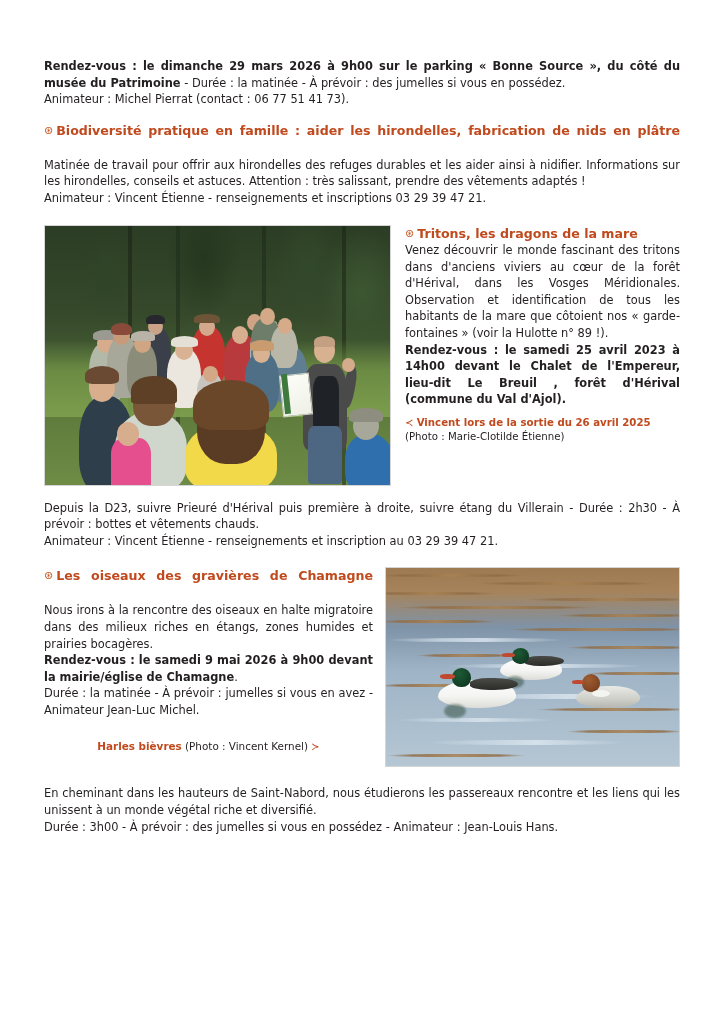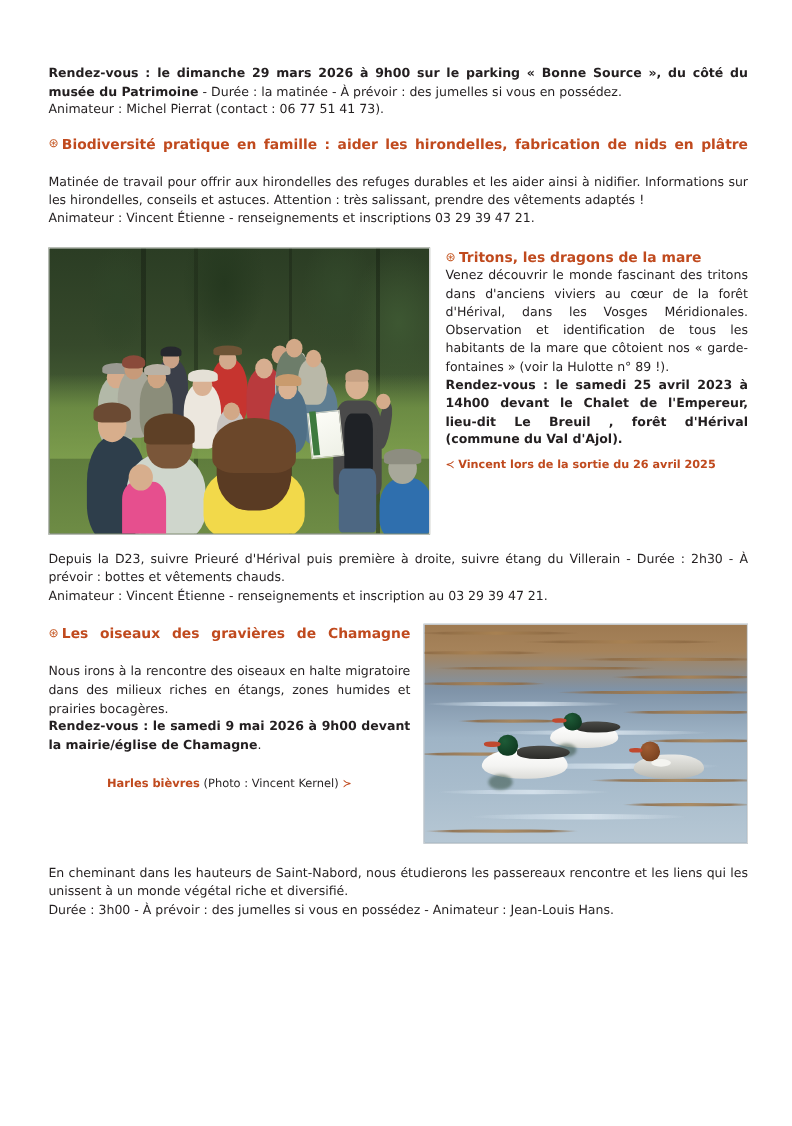--- a/index.html
+++ b/index.html
@@ -313,37 +313,39 @@
       <p class="heading"><span class="bullet">⊛</span><span>Tritons, les dragons de la mare</span></p>
       <p class="para">Venez découvrir le monde fascinant des tritons dans d'anciens viviers au cœur de la forêt d'Hérival, dans les Vosges Méridionales. Observation et identification de tous les habitants de la mare que côtoient nos « garde-fontaines » (voir la Hulotte n° 89 !).</p>
       <p class="para">
         <span class="b">Rendez-vous : le samedi 25 avril 2023 à 14h00 devant le Chalet de l'Empereur, lieu-dit Le Breuil , forêt d'Hérival (commune du Val d'Ajol).</span>
       </p>
       <div style="height:8px"></div>
       <p class="caption">
         <span class="arrow">≺</span>
         <span class="hl">Vincent lors de la sortie du 26 avril 2025</span>
       </p>
+      <p class="caption">(Photo : Marie-Clotilde Étienne)</p>
     </div>
   </div>
 
   <div class="gap-m"></div>
 
   <p class="para">Depuis la D23, suivre Prieuré d'Hérival puis première à droite, suivre étang du Villerain - Durée : 2h30 - À prévoir : bottes et vêtements chauds.</p>
   <p class="para">Animateur : Vincent Étienne -  renseignements et inscription au 03 29 39 47 21.</p>
 
   <div class="gap-l"></div>
 
   <div class="row-oiseaux">
     <div class="col-oiseaux">
       <p class="heading spread"><span class="bullet">⊛</span><span>Les oiseaux des gravières de Chamagne</span></p>
       <p class="para">Nous irons à la rencontre des oiseaux en halte migratoire dans des milieux riches en étangs, zones humides et prairies bocagères.</p>
       <p class="para">
         <span class="b">Rendez-vous : le samedi 9 mai 2026 à 9h00 devant la mairie/église de Chamagne</span><span>.</span>
       </p>
+      <p class="para">Durée : la matinée - À prévoir : jumelles si vous en avez - Animateur Jean-Luc Michel.</p>
 
       <p class="ducks-caption">
         <span class="hl">Harles bièvres</span>
         <span>(Photo : Vincent Kernel)</span>
         <span class="arrow">≻</span>
       </p>
     </div>
 
     <div class="photo-ducks">
       <div class="water"></div>

